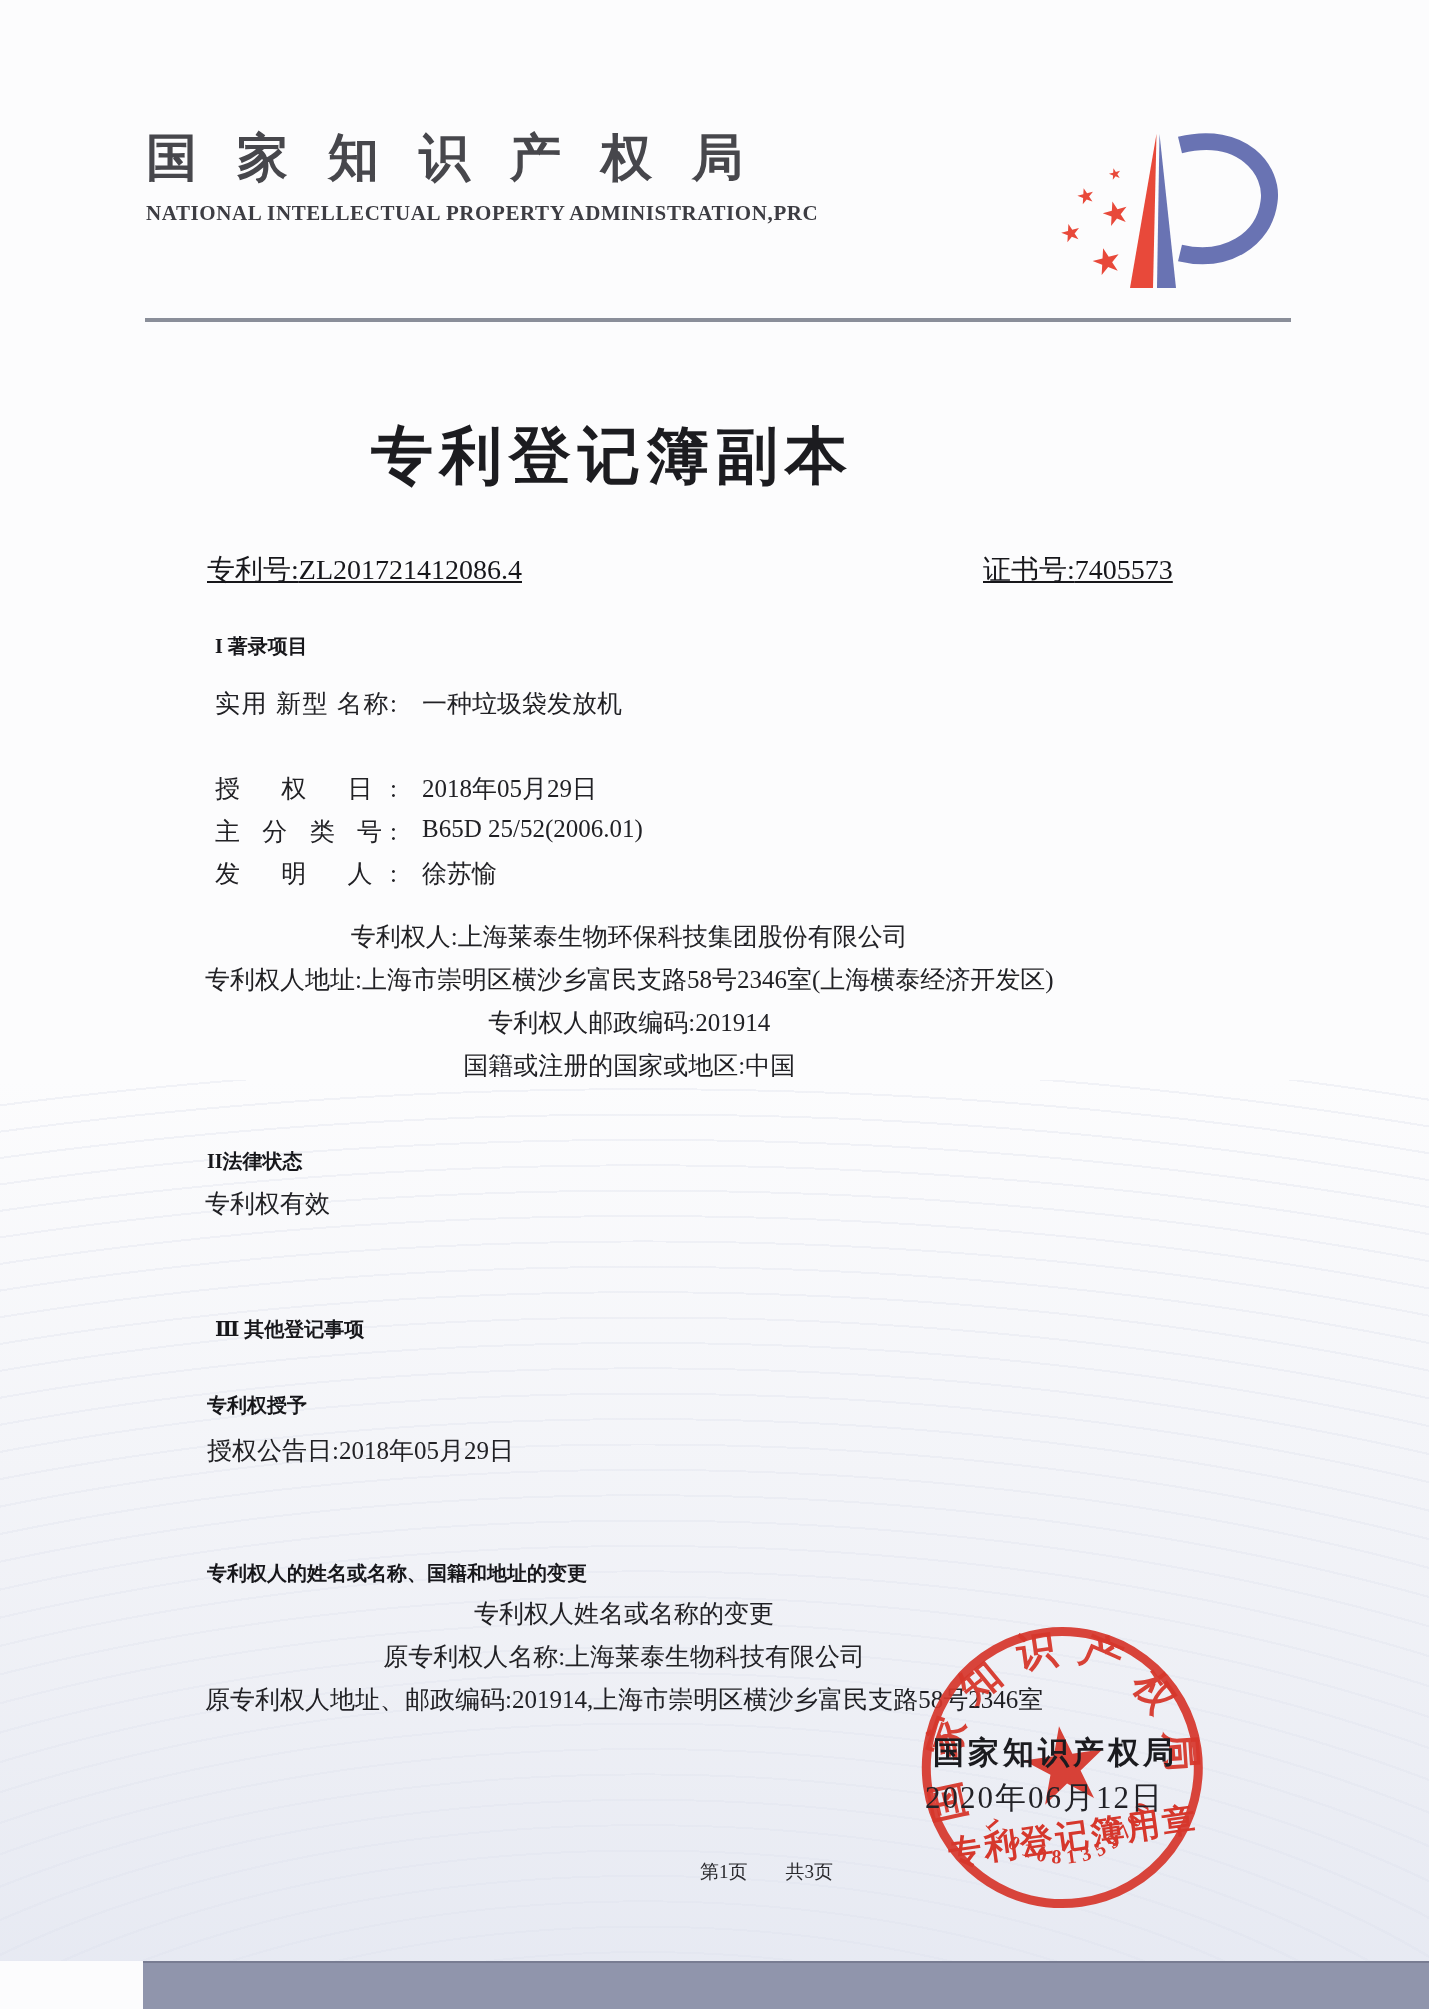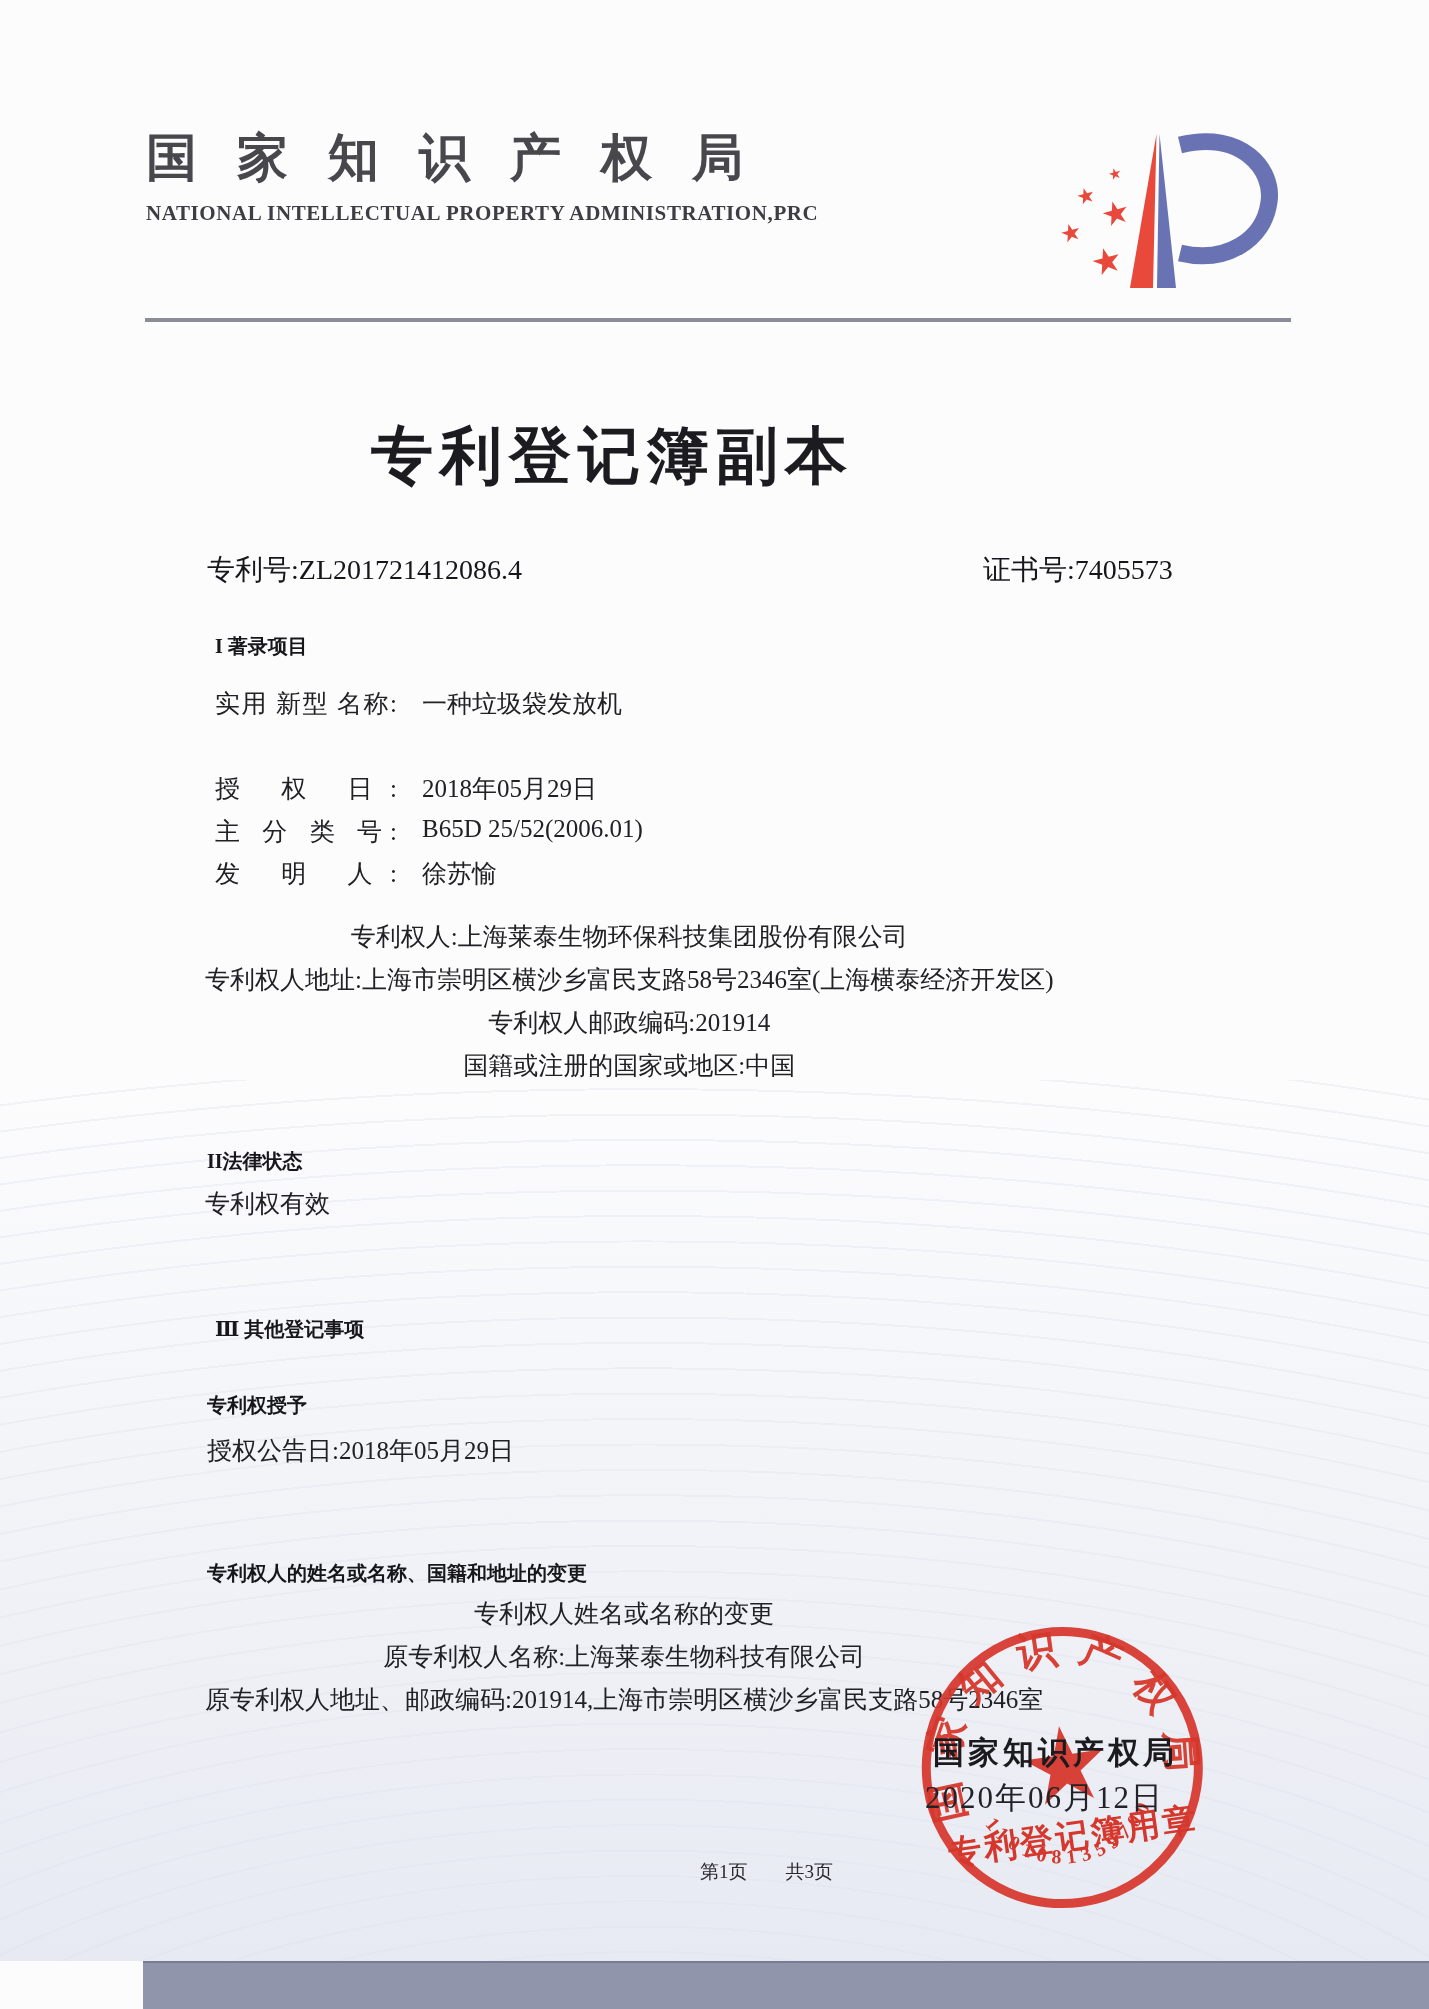--- a/index.html
+++ b/index.html
@@ -36,21 +36,21 @@
     position:absolute;left:146px;top:201px;
     font-size:21px;font-weight:bold;letter-spacing:0.6px;
     color:#3d3d43;white-space:nowrap;
   }
   .logo{position:absolute;left:1040px;top:90px;}
   .rule{position:absolute;left:145px;top:318px;width:1146px;height:4px;background:#8a8e99;}
   .doc-title{
     position:absolute;left:371px;top:414px;
     font-size:62px;font-weight:bold;letter-spacing:7px;color:#1c1c20;white-space:nowrap;
   }
-  .num-row{position:absolute;top:551px;font-size:28px;color:#17171b;white-space:nowrap;}
+  .num-row{position:absolute;top:551px;font-size:28px;color:#17171b;white-space:nowrap;text-decoration:underline;}
   .num-patent{left:207px;} .num-cert{left:983px;}
   .sec-head{position:absolute;font-size:20px;font-weight:bold;color:#17171b;white-space:nowrap;}
   .bodytext{position:absolute;font-size:25px;color:#212125;white-space:nowrap;}
   .s1row{position:absolute;left:215px;width:960px;height:40px;font-size:25px;color:#212125;}
   .s1row .lb{display:inline-block;width:182px;text-align:justify;text-align-last:justify;}
   .s1row .vl{position:absolute;left:207px;white-space:nowrap;}
   .block{position:absolute;font-size:25px;line-height:43px;color:#212125;white-space:nowrap;text-align:center;}
   .seal-svg{position:absolute;left:918px;top:1614px;transform:rotate(-8deg);transform-origin:50% 50%;}
   .seal-overlay-agency{
     position:absolute;left:933px;top:1732px;font-size:31px;font-weight:bold;

